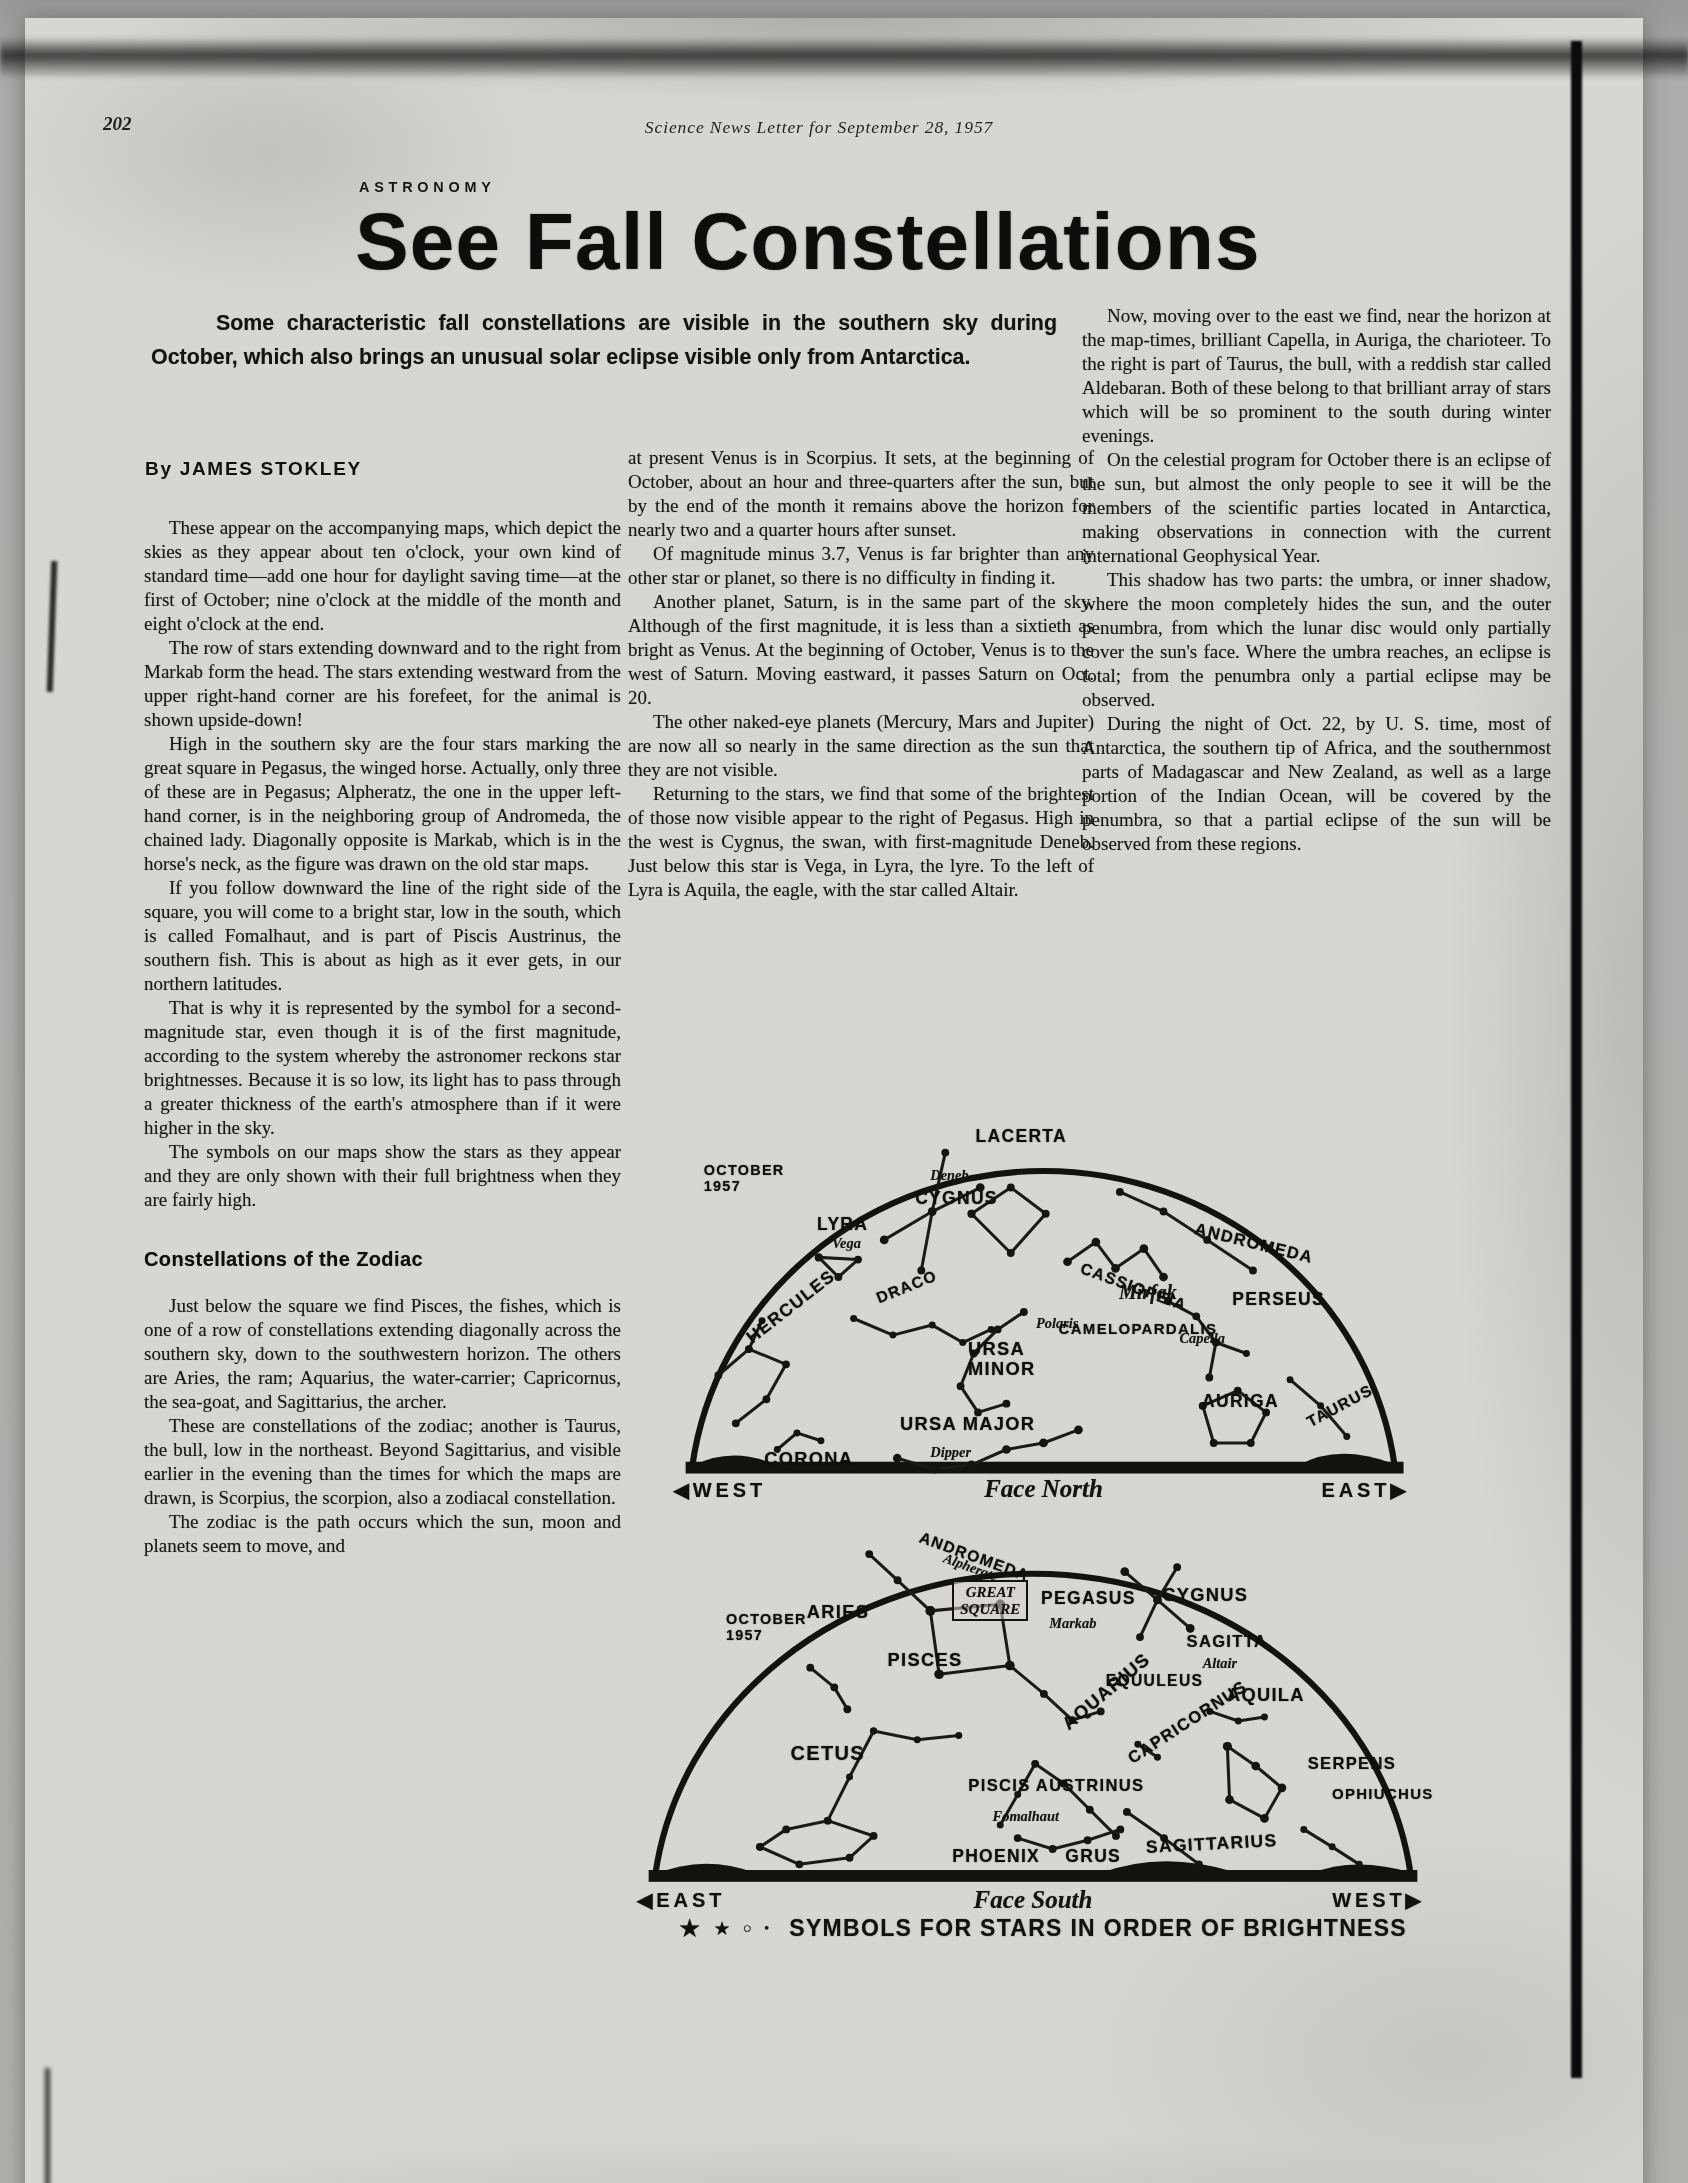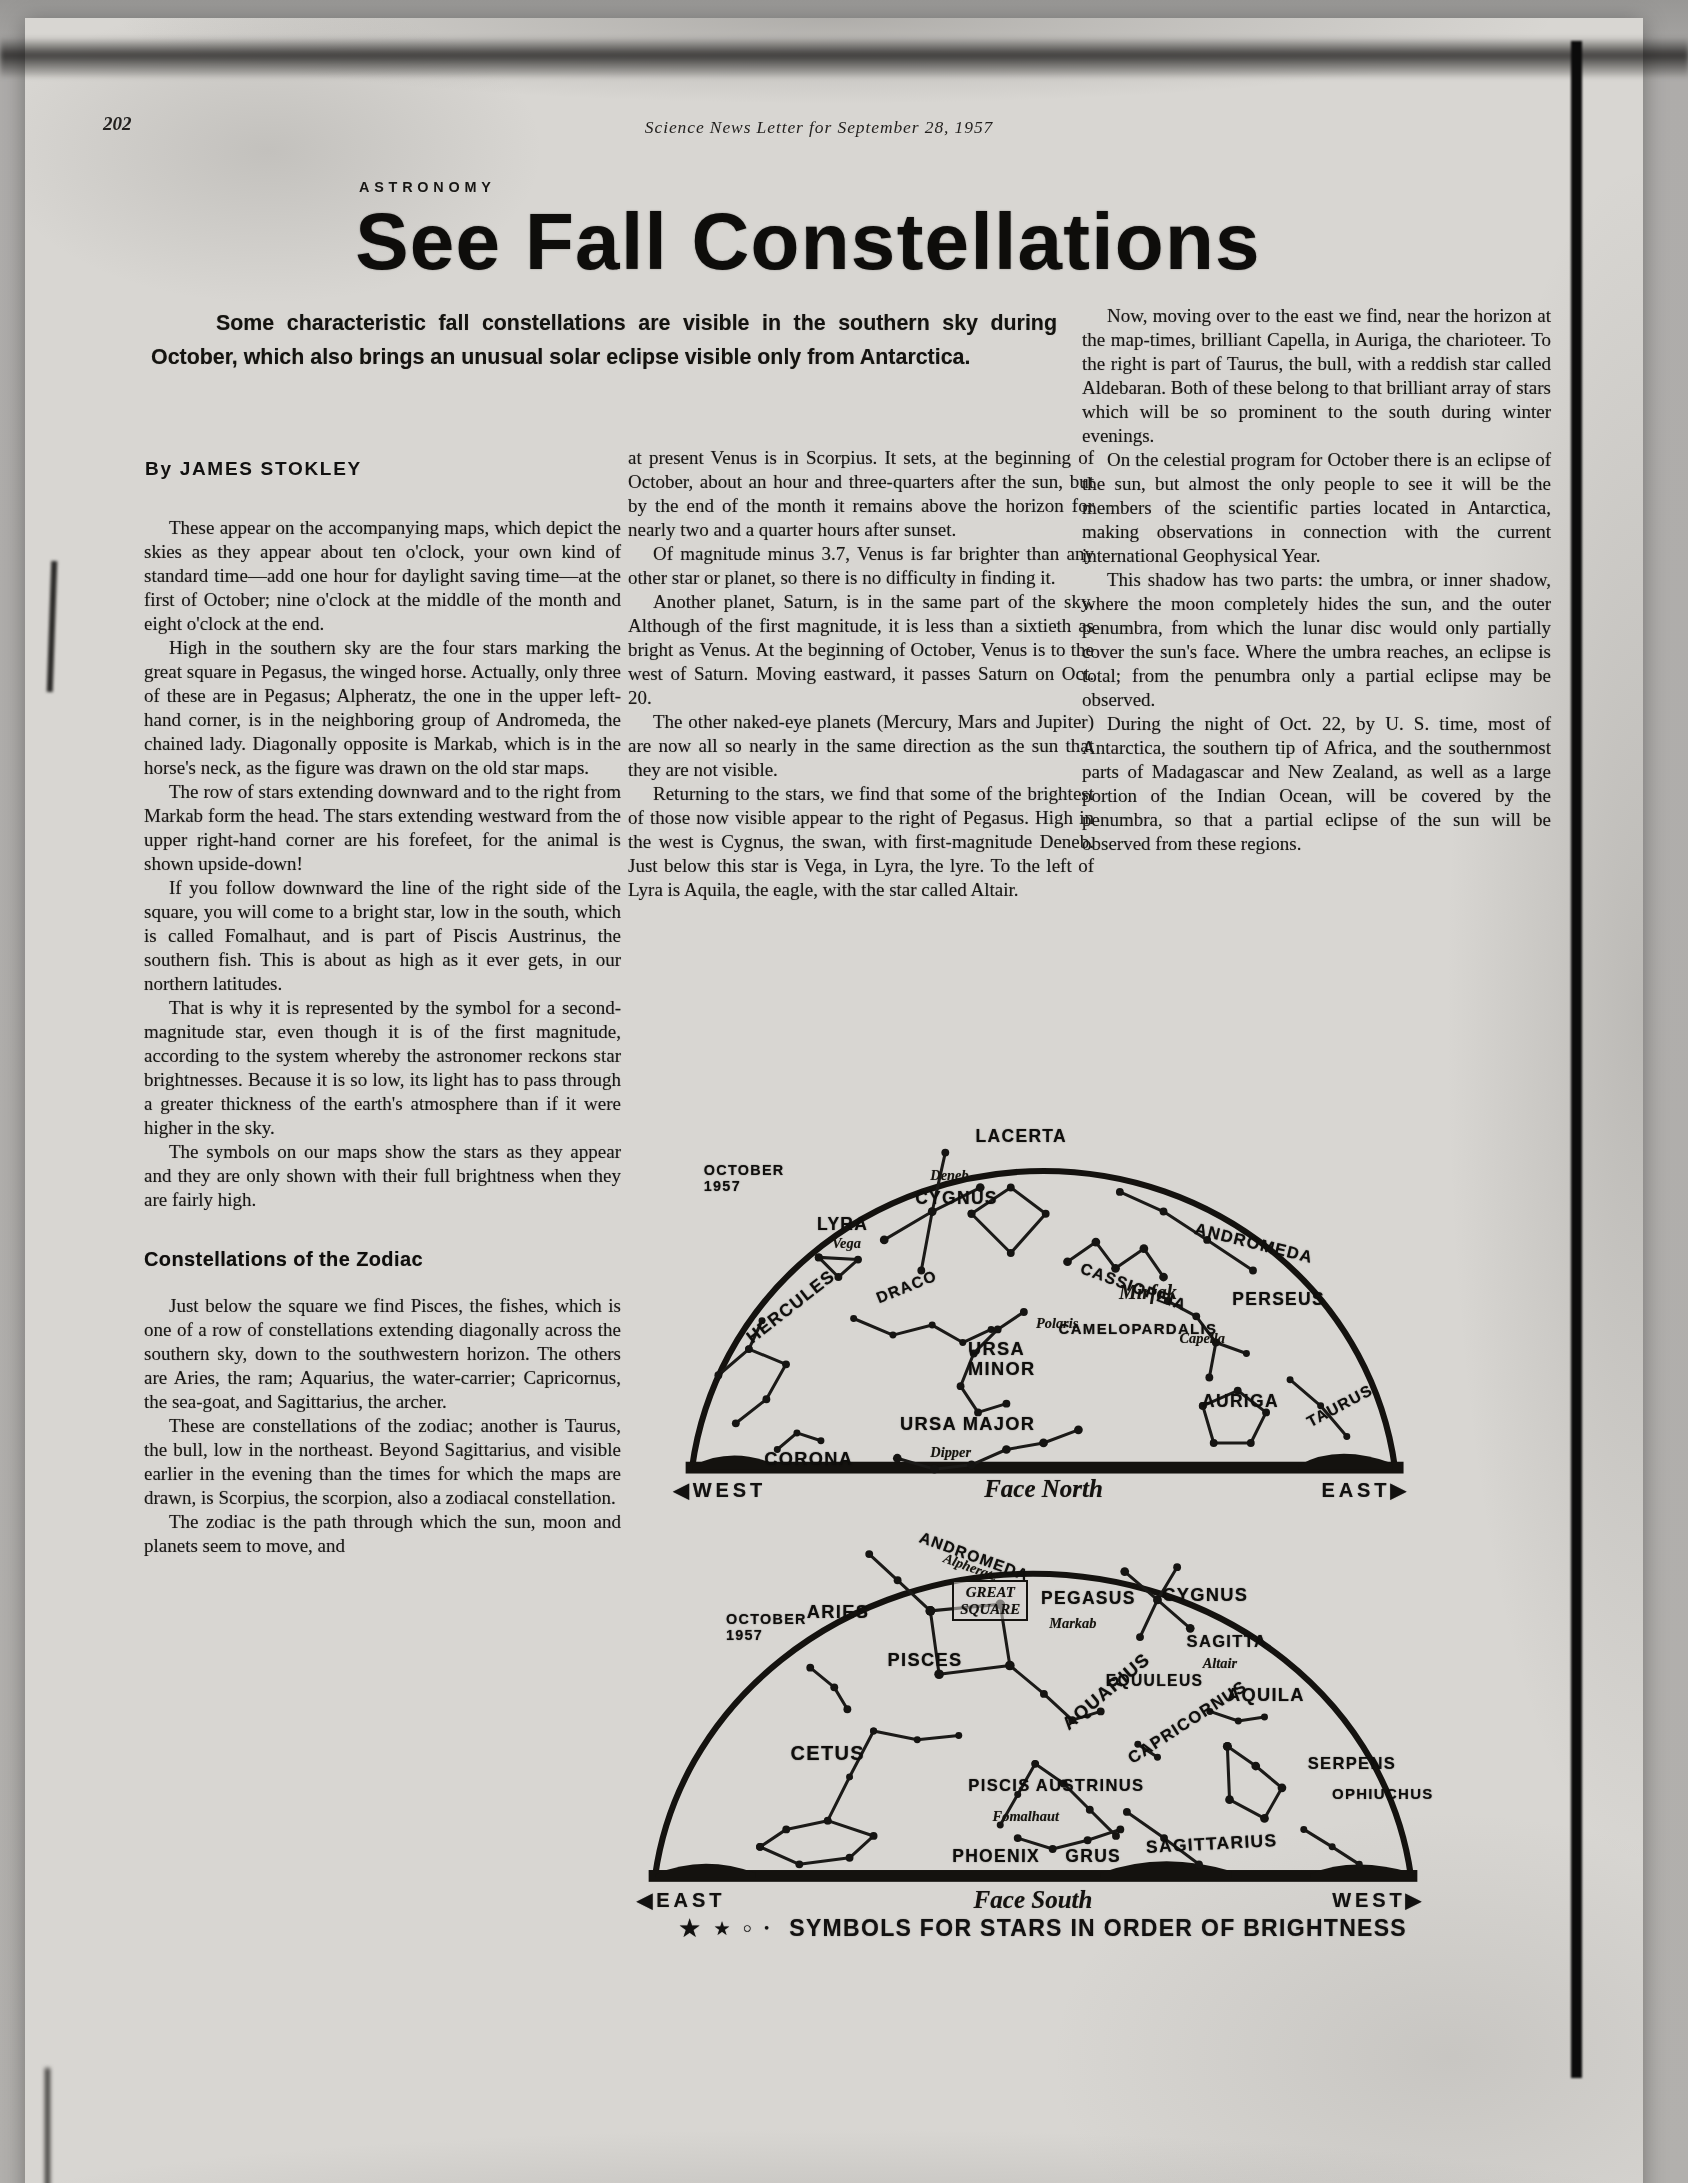--- a/index.html
+++ b/index.html
@@ -93,31 +93,31 @@
   <div class="pageno">202</div>
   <div class="header">Science News Letter for September 28, 1957</div>
   <div class="kicker">ASTRONOMY</div>
   <h1 class="title">See Fall Constellations</h1>
   <div class="lede">Some characteristic fall constellations are visible in the southern sky during October, which also brings an unusual solar eclipse visible only from Antarctica.</div>
   <div class="byline">By JAMES STOKLEY</div>
 
   <div class="col col-left">
     <div>
         <p class="para">These appear on the accompanying maps, which depict the skies as they appear about ten o'clock, your own kind of standard time—add one hour for daylight saving time—at the first of October; nine o'clock at the middle of the month and eight o'clock at the end.</p>
+        <p class="para">The row of stars extending downward and to the right from Markab form the head. The stars extending westward from the upper right-hand corner are his forefeet, for the animal is shown upside-down!</p>
         <p class="para">High in the southern sky are the four stars marking the great square in Pegasus, the winged horse. Actually, only three of these are in Pegasus; Alpheratz, the one in the upper left-hand corner, is in the neighboring group of Andromeda, the chained lady. Diagonally opposite is Markab, which is in the horse's neck, as the figure was drawn on the old star maps.</p>
-        <p class="para">The row of stars extending downward and to the right from Markab form the head. The stars extending westward from the upper right-hand corner are his forefeet, for the animal is shown upside-down!</p>
         <p class="para">If you follow downward the line of the right side of the square, you will come to a bright star, low in the south, which is called Fomalhaut, and is part of Piscis Austrinus, the southern fish. This is about as high as it ever gets, in our northern latitudes.</p>
         <p class="para">That is why it is represented by the symbol for a second-magnitude star, even though it is of the first magnitude, according to the system whereby the astronomer reckons star brightnesses. Because it is so low, its light has to pass through a greater thickness of the earth's atmosphere than if it were higher in the sky.</p>
         <p class="para">The symbols on our maps show the stars as they appear and they are only shown with their full brightness when they are fairly high.</p>
       </div>
     <h2 class="zodiac-heading">Constellations of the Zodiac</h2>
     <div>
         <p class="para">Just below the square we find Pisces, the fishes, which is one of a row of constellations extending diagonally across the southern sky, down to the southwestern horizon. The others are Aries, the ram; Aquarius, the water-carrier; Capricornus, the sea-goat, and Sagittarius, the archer.</p>
         <p class="para">These are constellations of the zodiac; another is Taurus, the bull, low in the northeast. Beyond Sagittarius, and visible earlier in the evening than the times for which the maps are drawn, is Scorpius, the scorpion, also a zodiacal constellation.</p>
-        <p class="para">The zodiac is the path through which the sun, moon and planets seem to move, and</p>
+        <p class="para">The zodiac is the path occurs which the sun, moon and planets seem to move, and</p>
       </div>
   </div>
 
   <div class="col col-mid">
       <p class="para first">at present Venus is in Scorpius. It sets, at the beginning of October, about an hour and three-quarters after the sun, but by the end of the month it remains above the horizon for nearly two and a quarter hours after sunset.</p>
       <p class="para">Of magnitude minus 3.7, Venus is far brighter than any other star or planet, so there is no difficulty in finding it.</p>
       <p class="para">Another planet, Saturn, is in the same part of the sky. Although of the first magnitude, it is less than a sixtieth as bright as Venus. At the beginning of October, Venus is to the west of Saturn. Moving eastward, it passes Saturn on Oct. 20.</p>
       <p class="para">The other naked-eye planets (Mercury, Mars and Jupiter) are now all so nearly in the same direction as the sun that they are not visible.</p>
       <p class="para">Returning to the stars, we find that some of the brightest of those now visible appear to the right of Pegasus. High in the west is Cygnus, the swan, with first-magnitude Deneb. Just below this star is Vega, in Lyra, the lyre. To the left of Lyra is Aquila, the eagle, with the star called Altair.</p>
     </div>

